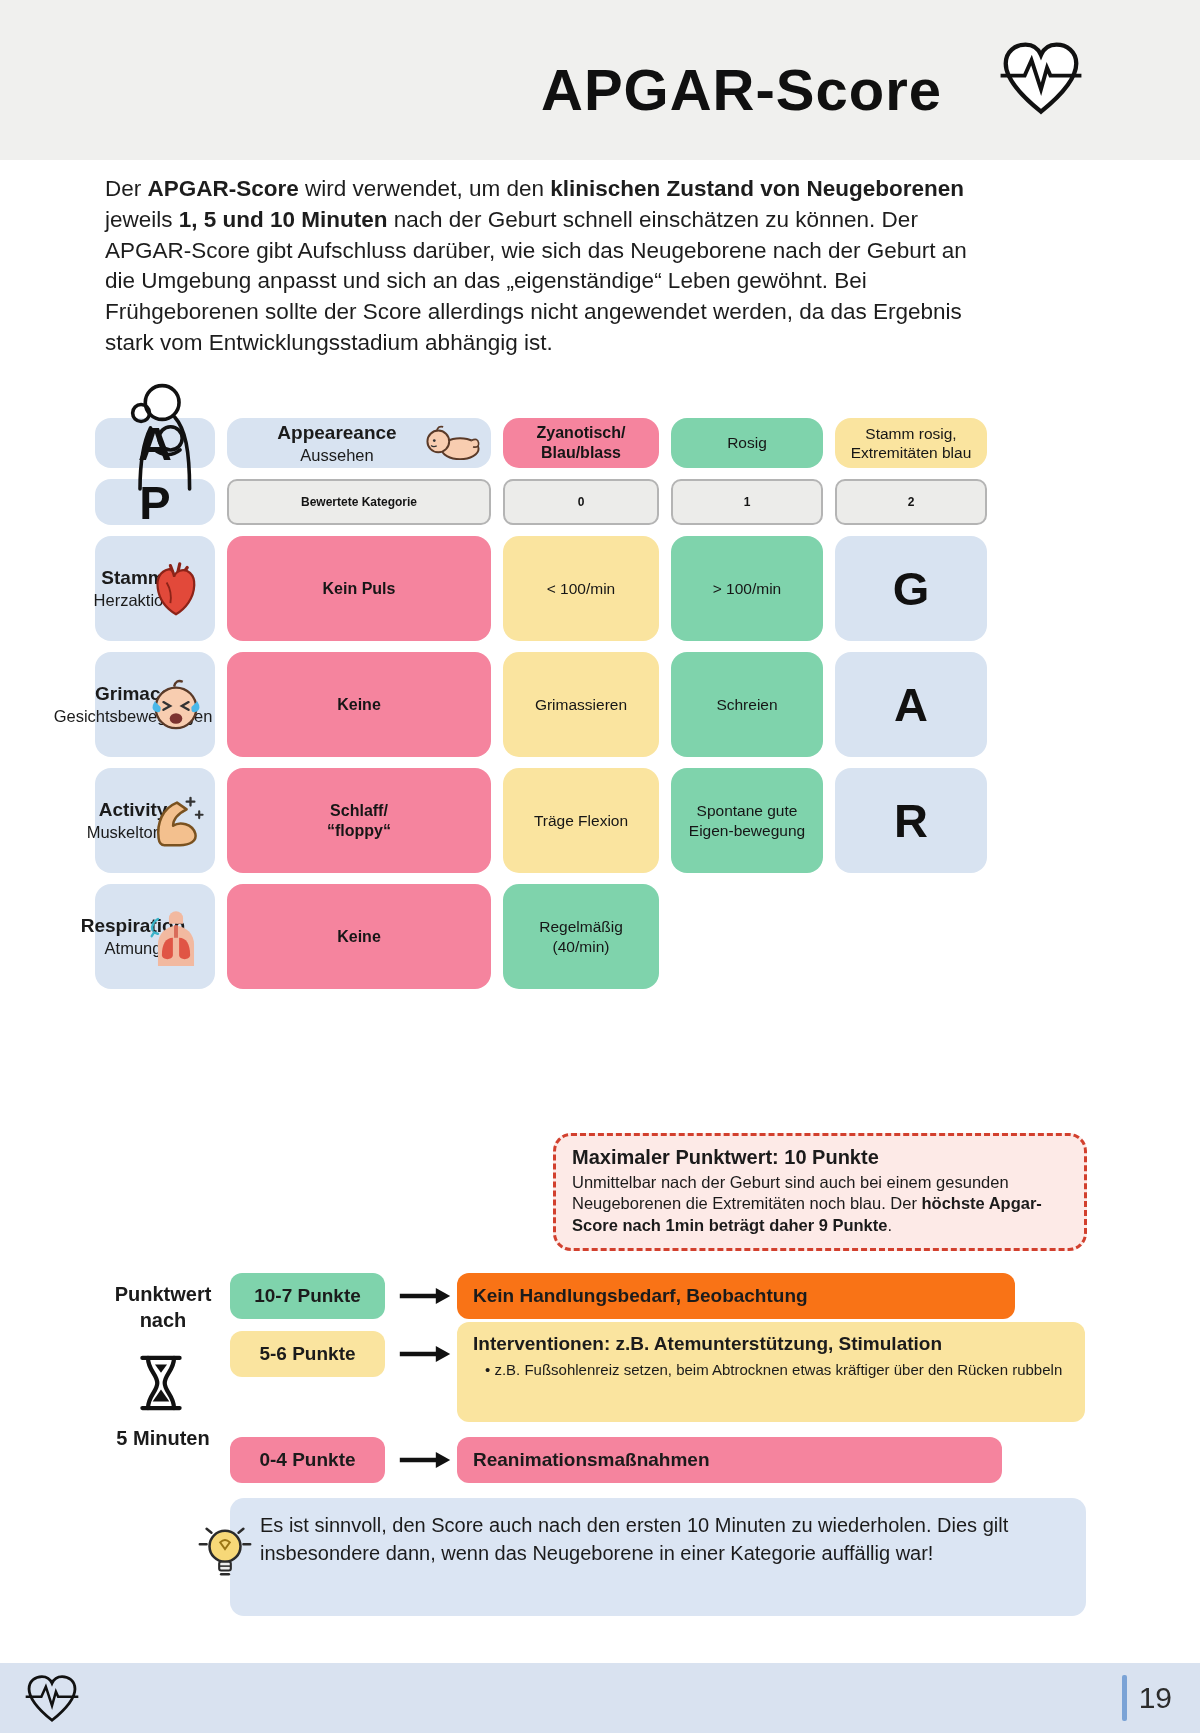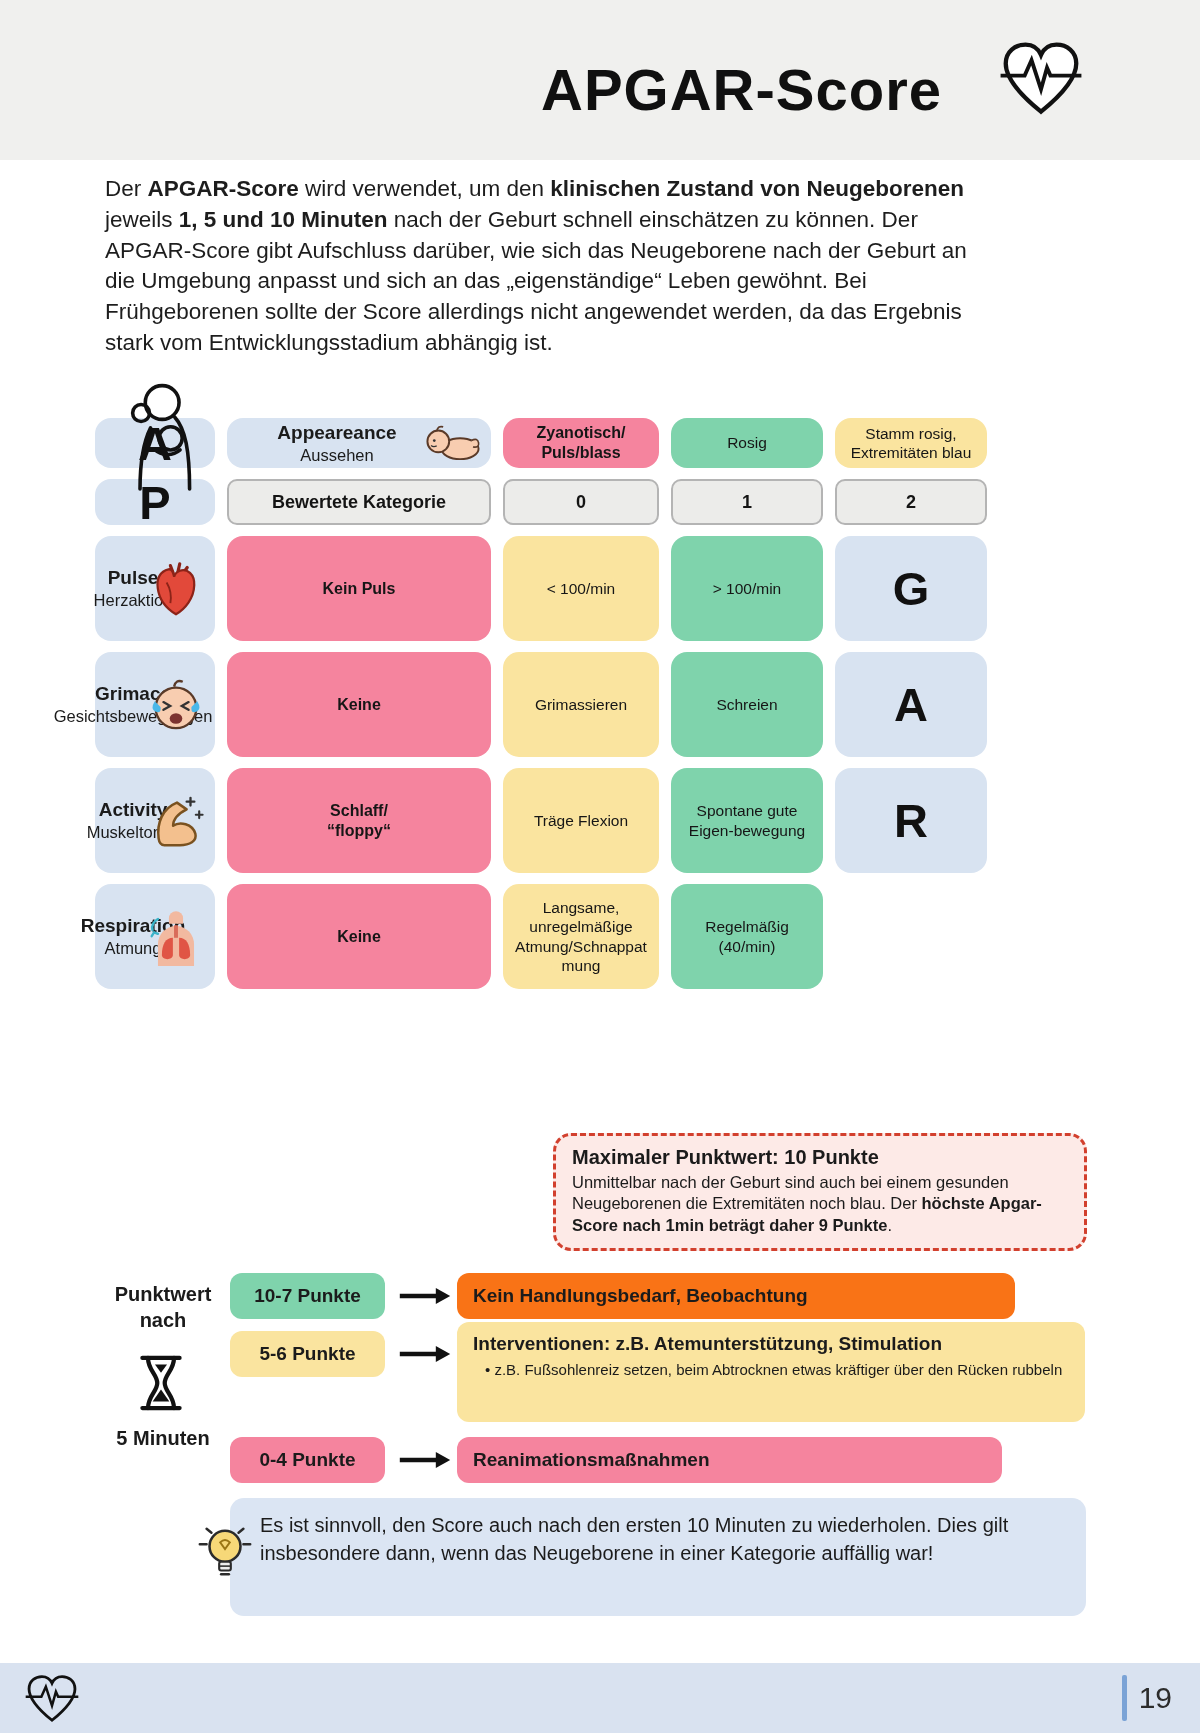--- a/index.html
+++ b/index.html
@@ -28,21 +28,21 @@
     position:absolute; left:95px; top:418px;
     display:grid;
     grid-template-columns:120px 264px 156px 152px 152px;
     grid-template-rows:50px 46px repeat(5,105px);
     gap:11px 12px;
   }
   .mother { position:absolute; left:6px; top:-46px; width:116px; height:120px; }
   .gray-box {
     background:#ececea; border:2px solid #b4b4b4; border-radius:10px;
     display:flex; align-items:center; justify-content:center;
-    font-weight:bold; font-size:18px; color:#141414;
+    font-weight:bold; font-size:12px; color:#141414;
   }
   .vp-header  { grid-column:3/6; grid-row:1; font-size:19px; }
   .cat-header { grid-column:2;  grid-row:2; }
   .colh-0 { grid-column:3; grid-row:2; }
   .colh-1 { grid-column:4; grid-row:2; }
   .colh-2 { grid-column:5; grid-row:2; }
 
   .letter {
     background:#d8e3f1; border-radius:16px;
     display:flex; align-items:center; justify-content:center;
@@ -153,27 +153,27 @@
       <svg class="cicon" viewBox="0 0 72 52">
         <ellipse cx="46" cy="33" rx="23" ry="13" fill="#f8cdb0" stroke="#5a3a28" stroke-width="2.4"></ellipse>
         <path d="M60 23 q8 -4 9 3 q1 6 -7 5" fill="#f8cdb0" stroke="#5a3a28" stroke-width="2"></path>
         <circle cx="19" cy="24" r="13.5" fill="#f8cdb0" stroke="#5a3a28" stroke-width="2.4"></circle>
         <path d="M17 11 q2 -7 8 -5" fill="none" stroke="#5a3a28" stroke-width="2.2"></path>
         <circle cx="14" cy="23" r="1.7" fill="#333"></circle>
         <path d="M10 29 q3 2.5 7 .5" fill="none" stroke="#333" stroke-width="1.6"></path>
       </svg>
     </div>
     <div class="cell p0">Zyanotisch/
-Puls/blass</div>
+Blau/blass</div>
     <div class="cell p2">Rosig</div>
     <div class="cell p1">Stamm rosig, Extremitäten blau</div>
 
     <div class="letter">P</div>
     <div class="cat">
-      <span class="t">Pulse</span>
+      <span class="t">Stamm</span>
       <span class="s">Herzaktion</span>
       <svg class="cicon" viewBox="0 0 60 62">
         <path d="M24 6 l3 8 M34 4 l-2 9 M42 8 l-5 7" stroke="#8c2318" stroke-width="3.4" stroke-linecap="round"></path>
         <path d="M22 10 C13 12 9 20 10.5 30 C12 42 20 52 30 58 C40 52 49 41 49.5 27 C50 15 42 9 34 11.5 C30 13 28.5 16 28 18 C27 14 26.5 9 22 10 Z" fill="#e2493a" stroke="#8c2318" stroke-width="2.4"></path>
         <path d="M20 24 q6 10 4 22" fill="none" stroke="#8c2318" stroke-width="2"></path>
       </svg>
     </div>
     <div class="cell p0">Kein Puls</div>
     <div class="cell p1">&lt; 100/min</div>
     <div class="cell p2">&gt; 100/min</div>
@@ -218,21 +218,20 @@
         <path d="M35 4 a9 9 0 0 1 9 9 v7 h-18 v-7 a9 9 0 0 1 9 -9 Z" fill="#f2b9a0"></path>
         <path d="M12 74 v-28 a23 23 0 0 1 46 0 v28 Z" fill="#f2b9a0"></path>
         <rect x="32.5" y="22" width="5" height="16" fill="#d96c5a"></rect>
         <path d="M31 38 C22 38 17 46 17 60 C17 67 31 67 31 60 Z" fill="#e05545"></path>
         <path d="M39 38 C48 38 53 46 53 60 C53 67 39 67 39 60 Z" fill="#e05545"></path>
         <path d="M12 14 q-9 5 -7 14" fill="none" stroke="#3bb3c9" stroke-width="3.2" stroke-linecap="round"></path>
         <path d="M7 31 l-3 5 M7 31 l5 2" fill="none" stroke="#3bb3c9" stroke-width="3" stroke-linecap="round"></path>
       </svg>
     </div>
     <div class="cell p0">Keine</div>
-    <div class="cell p1">Langsame, unregelmäßige Atmung/Schnappatmung</div>
     <div class="cell p2">Regelmäßig
 (40/min)</div>
   </div>
 
   <div class="max-note">
     <div class="max-title">Maximaler Punktwert: 10 Punkte</div>
     <div class="max-body"><span>Unmittelbar nach der Geburt sind auch bei einem gesunden Neugeborenen die Extremitäten noch blau. Der </span><span class="b">höchste Apgar-Score nach 1min beträgt daher 9 Punkte</span><span>.</span></div>
   </div>
 
   <div class="actions">

